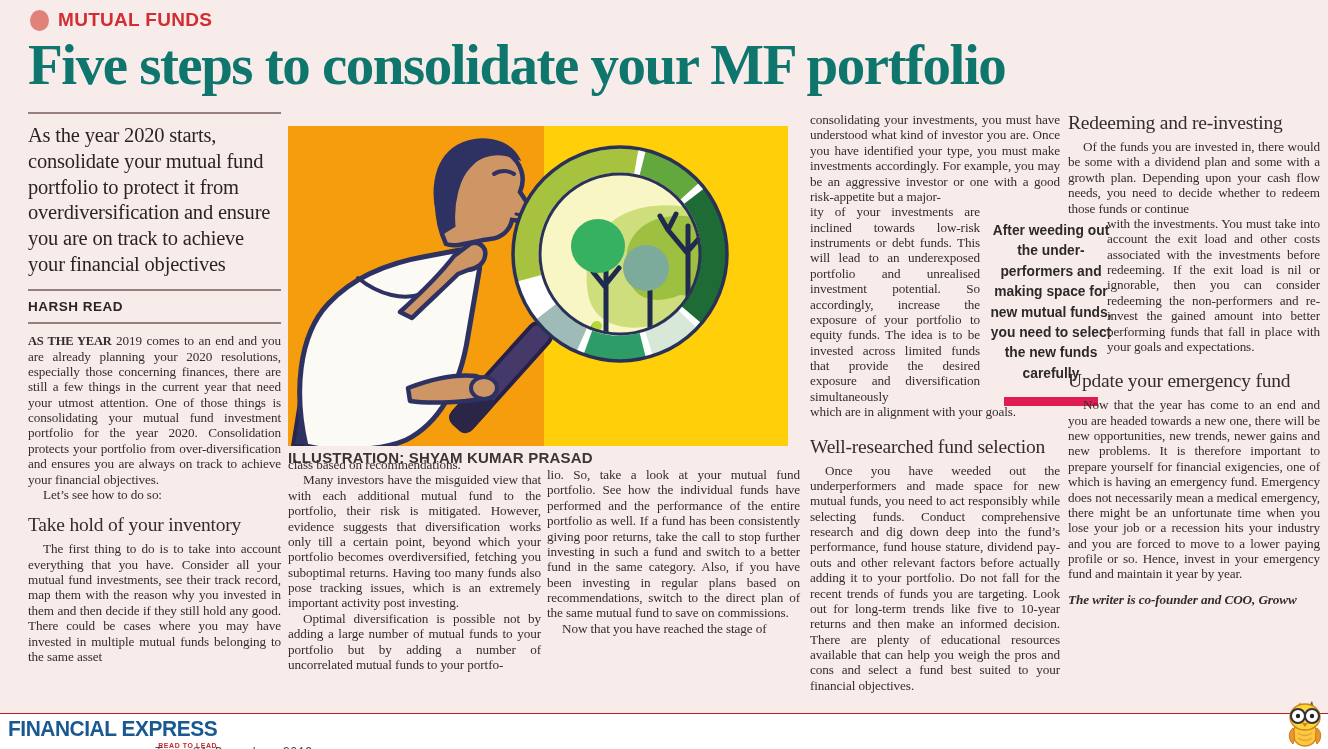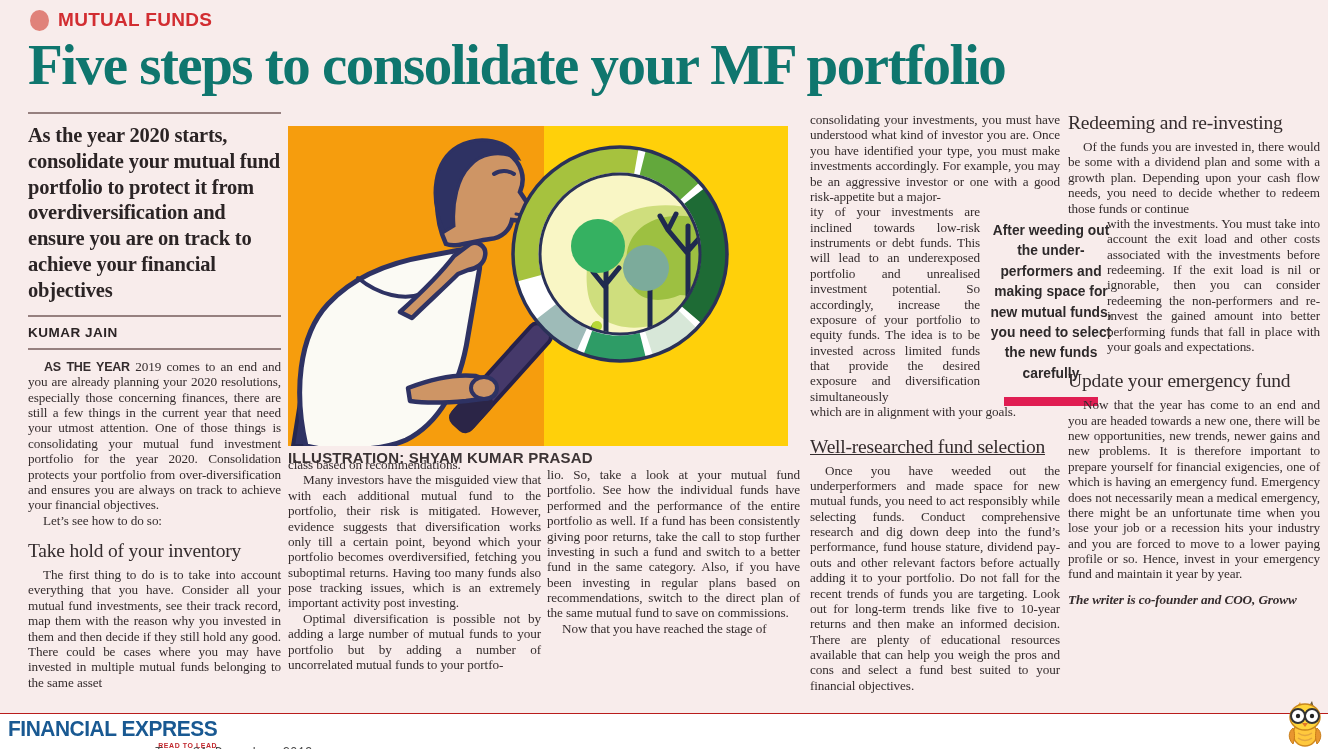--- a/index.html
+++ b/index.html
@@ -22,26 +22,26 @@
 
   
   .col { width:253px; }
   .col1 { left:28px;  top:112px; }
   .col2 { left:288px; top:457px; }
   .col3 { left:547px; top:457px;margin-top:10px; }
   .col4 { left:810px; top:112px; width:250px; }
   .col5 { left:1068px; top:112px; width:252px; }
 
   .rule { border-top:2px solid #96807f; }
-  .standfirst { margin:9px 0 11px; font-size:20.5px; font-weight:700; line-height:1.26; color:#2b2425; letter-spacing:-0.2px; }
+  .standfirst { margin:9px 0 11px; font-size:20.5px; font-weight:400; line-height:1.26; color:#2b2425; letter-spacing:-0.2px; }
   .byline { margin:8px 0; font-family:"Liberation Sans", sans-serif; font-weight:700; font-size:13.5px; letter-spacing:.5px; color:#2b2425; }
 
   p.body { font-size:13.2px; line-height:1.165; text-align:justify; letter-spacing:-0.1px; }
   p.ind  { text-indent:15px; }
-  .lead-in { font-family:Liberation Sans, sans-serif; font-weight:800; font-size:12.5px; letter-spacing:-0.2px;margin-left:16px; }
+  .lead-in { font-family:Liberation Serif, serif; font-weight:800; font-size:12.5px; letter-spacing:-0.2px; }
   h2.sec { font-weight:400; font-size:19.5px; letter-spacing:-0.2px; color:#342c2d; margin:12px 0 5px; }
   h2.first { margin-top:0; }
   .narrow-r { margin-right:80px; }
   .narrow-l { margin-left:39px; }
   .credit { margin-top:10px; font-size:13.5px; font-weight:700; font-style:italic; text-align:right; }
 
   
   .illo { left:288px; top:126px; width:500px; height:320px; }
   .illo svg { display:block; width:100%; height:100%; }
   .caption { left:288px; top:449px; width:500px; text-align:left;
@@ -67,21 +67,21 @@
   <span class="kicker-dot"></span>
   <span class="kicker-label">MUTUAL FUNDS</span>
 </div>
 
 <h1 class="abs headline">Five steps to consolidate your MF portfolio</h1>
 
 <div class="abs col col1">
   <div class="rule"></div>
   <p class="standfirst">As the year 2020 starts, consolidate your mutual fund portfolio to protect it from overdiversification and ensure you are on track to achieve your financial objectives</p>
   <div class="rule"></div>
-  <div class="byline">KUMAR JAIN</div>
+  <div class="byline">HARSH READ</div>
   <div class="rule"></div>
   <p class="body" style="margin-top:9px;"><span class="lead-in">AS THE YEAR</span><span> 2019 comes to an end and you are already planning your 2020 resolutions, especially those concerning finances, there are still a few things in the current year that need your utmost attention. One of those things is consolidating your mutual fund investment portfolio for the year 2020. Consolidation protects your portfolio from over-diversification and ensures you are always on track to achieve your financial objectives.</span></p>
   <p class="body ind">Let’s see how to do so:</p>
   <h2 class="sec">Take hold of your inventory</h2>
   <p class="body ind">The first thing to do is to take into account everything that you have. Consider all your mutual fund investments, see their track record, map them with the reason why you invested in them and then decide if they still hold any good. There could be cases where you may have invested in multiple mutual funds belonging to the same asset</p>
 </div>
 
 <div class="abs illo">
   <svg viewBox="0 0 500 320">
     <rect x="0" y="0" width="256" height="320" fill="#f69d0d"></rect>
@@ -152,21 +152,21 @@
 
 <div class="abs col col3">
   <p class="body">lio. So, take a look at your mutual fund portfolio. See how the individual funds have performed and the performance of the entire portfolio as well. If a fund has been consistently giving poor returns, take the call to stop further investing in such a fund and switch to a better fund in the same category. Also, if you have been investing in regular plans based on recommendations, switch to the direct plan of the same mutual fund to save on commissions.</p>
   <p class="body ind">Now that you have reached the stage of</p>
 </div>
 
 <div class="abs col col4">
   <p class="body">consolidating your investments, you must have understood what kind of investor you are. Once you have identified your type, you must make investments accordingly. For example, you may be an aggressive investor or one with a good risk-appetite but a major-</p>
   <p class="body narrow-r">ity of your investments are inclined towards low-risk instruments or debt funds. This will lead to an underexposed portfolio and unrealised investment potential. So accordingly, increase the exposure of your portfolio to equity funds. The idea is to be invested across limited funds that provide the desired exposure and diversification simultaneously</p>
   <p class="body">which are in alignment with your goals.</p>
-  <h2 class="sec" style="margin-top:16px;text-decoration:underline;">Well-researched fund selection</h2>
+  <h2 class="sec" style="margin-top:16px;">Well-researched fund selection</h2>
   <p class="body ind">Once you have weeded out the underperformers and made space for new mutual funds, you need to act responsibly while selecting funds. Conduct comprehensive research and dig down deep into the fund’s performance, fund house stature, dividend pay-outs and other relevant factors before actually adding it to your portfolio. Do not fall for the recent trends of funds you are targeting. Look out for long-term trends like five to 10-year returns and then make an informed decision. There are plenty of educational resources available that can help you weigh the pros and cons and select a fund best suited to your financial objectives.</p>
 </div>
 
 <div class="abs pullquote">
   <div>After weeding out the under-performers and making space for new mutual funds, you need to select the new funds carefully</div>
   <div class="pq-bar"></div>
 </div>
 
 <div class="abs col col5">
   <h2 class="sec first">Redeeming and re-investing</h2>

